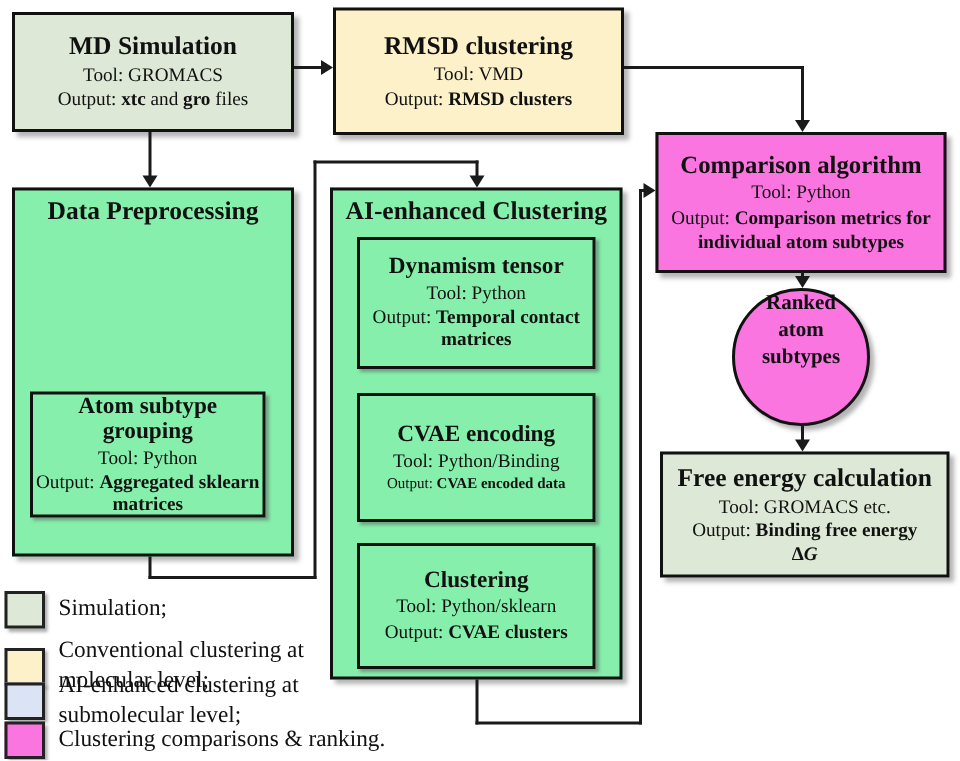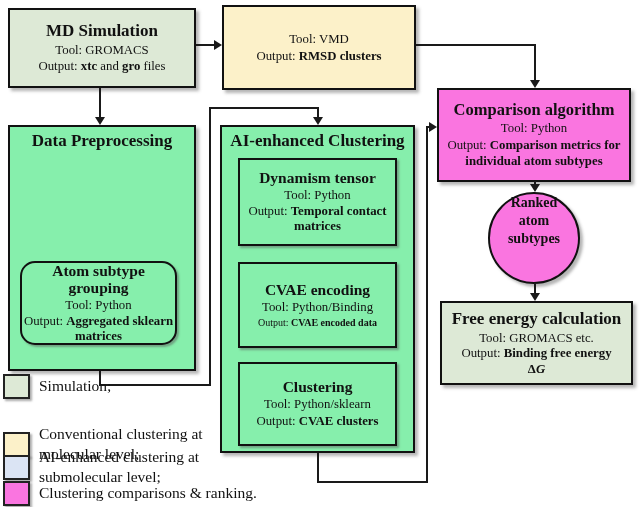--- a/index.html
+++ b/index.html
@@ -41,27 +41,28 @@
 
 <div id="stage">
 
   <div class="box green" style="left:8px;top:8px;width:184px;height:76px;">
     <div class="ttl">MD Simulation</div>
     <div class="body-ln">Tool: GROMACS</div>
     <div class="body-ln"><span>Output: </span><b>xtc</b><span> and </span><b>gro</b><span> files</span></div>
   </div>
 
   <div class="box yellow" style="left:222px;top:5px;width:190px;height:81px;">
+    <div class="ttl">RMSD clustering</div>
     <div class="body-ln">Tool: VMD</div>
     <div class="body-ln"><span>Output: </span><b>RMSD clusters</b></div>
   </div>
 
   <div class="box blue" style="left:8px;top:125px;width:184px;height:242px;justify-content:flex-start;">
     <div class="container-title">Data Preprocessing</div>
-    <div class="box blue inner" style="left:10px;top:134px;width:153px;height:80px;border-radius:15px;">
+    <div class="box blue inner" style="left:10px;top:134px;width:153px;height:80px;">
       <div class="ttl-sm" style="max-width:120px;">Atom subtype grouping</div>
       <div class="body-ln">Tool: Python</div>
       <div class="body-ln" style="line-height:1.2;"><span>Output: </span><b>Aggregated sklearn matrices</b></div>
     </div>
   </div>
 
   <div class="box blue" style="left:220px;top:125px;width:191px;height:324px;justify-content:flex-start;">
     <div class="container-title">AI-enhanced Clustering</div>
     <div class="box blue inner" style="left:16px;top:31px;width:155px;height:84px;">
       <div class="ttl-sm">Dynamism tensor</div>
@@ -118,21 +119,21 @@
   <div class="ln" style="left:426px;top:126px;width:2px;height:357px;"></div>
   <div class="ln" style="left:426px;top:126px;width:4px;height:2px;"></div>
   <div class="ah ah-r" style="left:429px;top:122px;"></div>
 
   <div class="ln" style="left:534px;top:181px;width:2px;height:5px;"></div>
   <div class="ah ah-d" style="left:530px;top:184px;"></div>
 
   <div class="ln" style="left:534px;top:283px;width:2px;height:11px;"></div>
   <div class="ah ah-d" style="left:530px;top:293px;"></div>
 
-  <div class="legend-row" style="left:3px;top:374px;width:230px;">
+  <div class="legend-row" style="left:3px;top:394px;width:230px;">
     <div class="swatch" style="background: rgb(221, 233, 214);"></div>
     <div class="legend-label">Simulation;</div>
   </div>
   <div class="legend-row" style="left:3px;top:424px;width:230px;align-items:center;">
     <div class="swatch" style="background: rgb(252, 241, 201);"></div>
     <div class="legend-label" style="max-width:175px;">Conventional clustering at molecular level;</div>
   </div>
   <div class="legend-row" style="left:3px;top:447px;width:230px;">
     <div class="swatch" style="background: rgb(219, 228, 244);"></div>
     <div class="legend-label" style="max-width:175px;">AI-enhanced clustering at submolecular level;</div>

